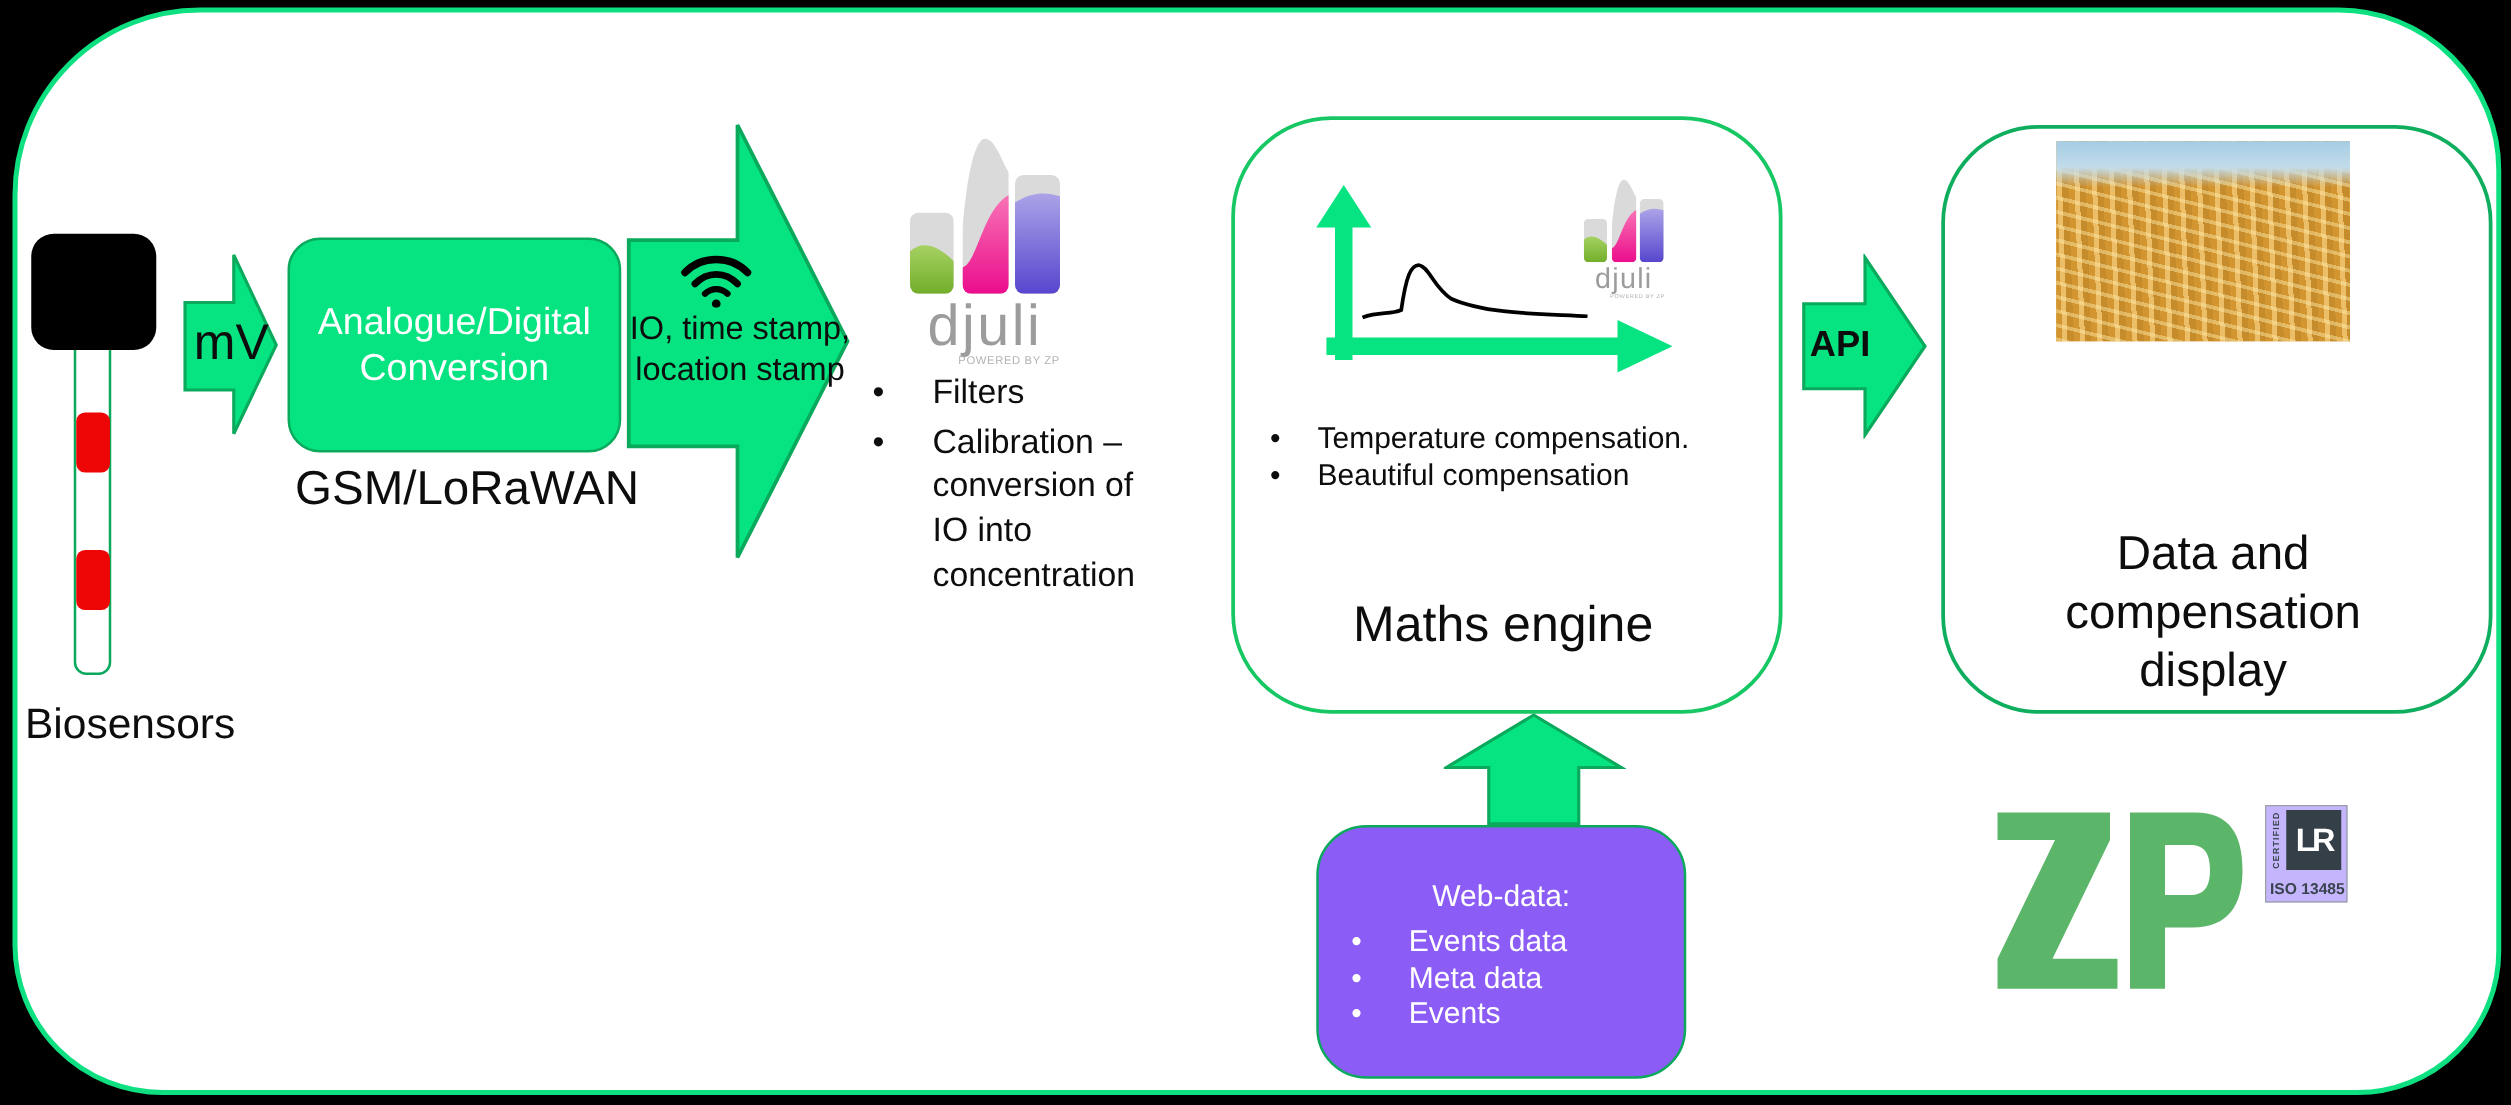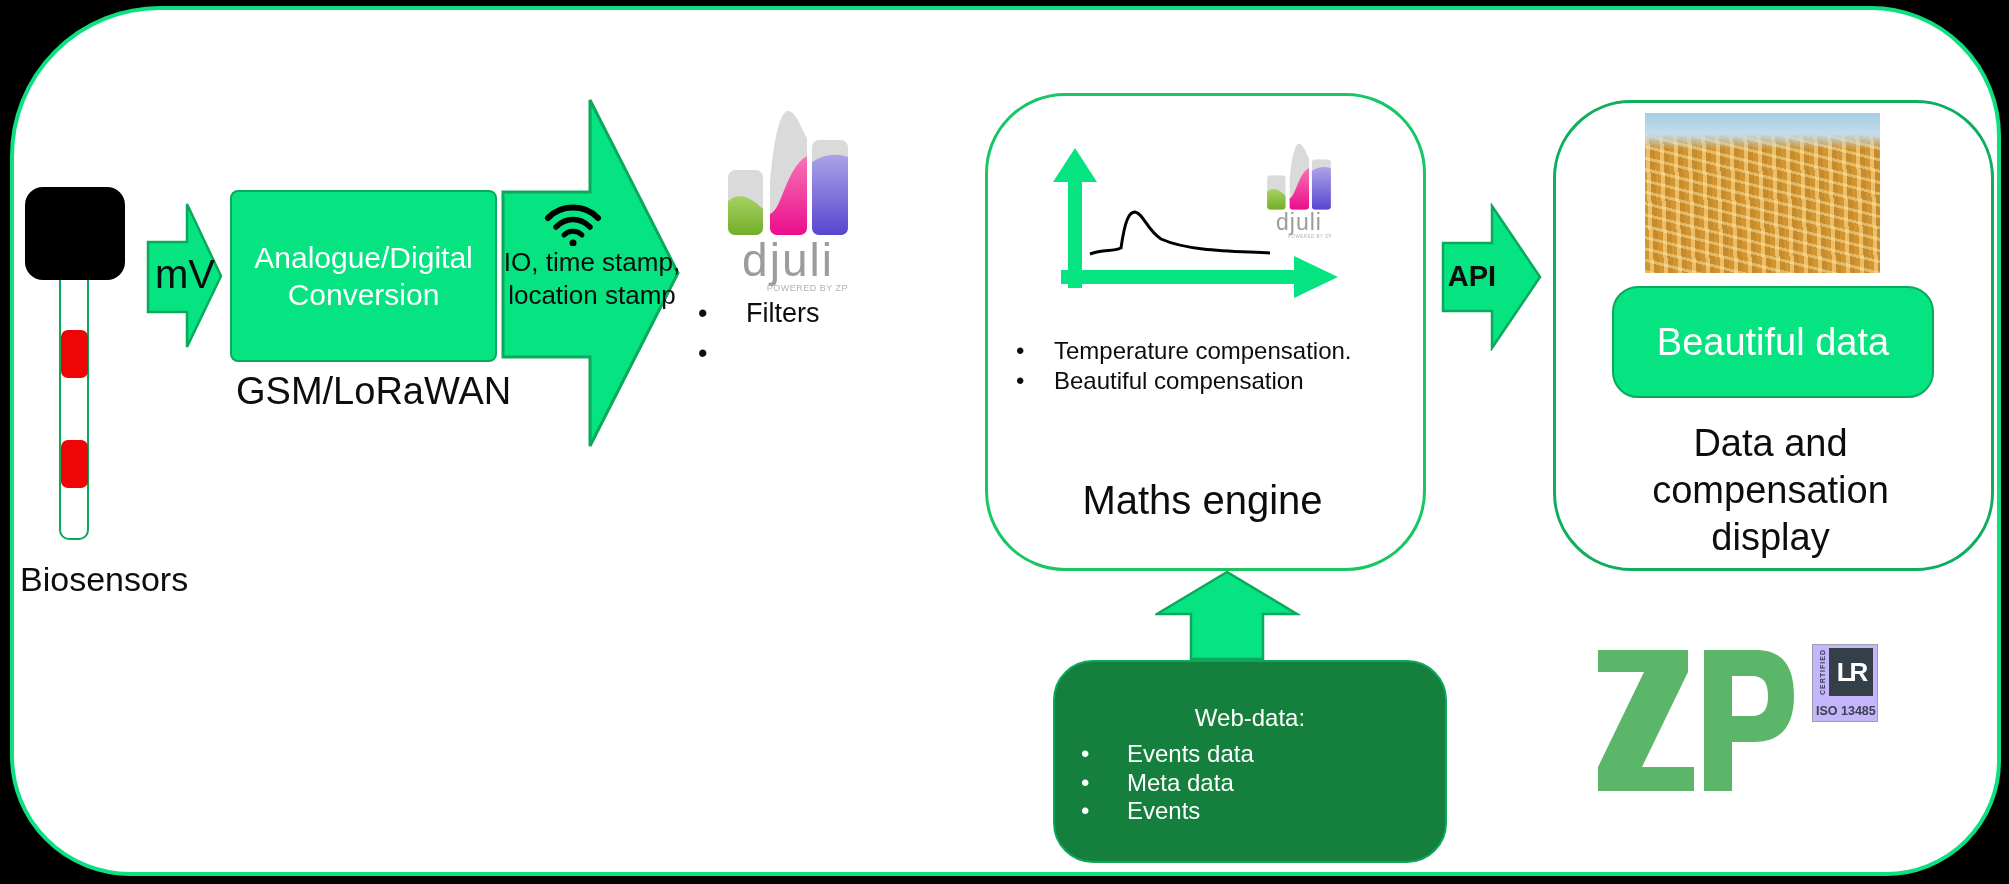--- a/index.html
+++ b/index.html
@@ -18,21 +18,21 @@
   .biosensors-label{left:20px;top:560px;font-size:34px;}
 
   
   .shape-svg{display:block;}
   .green-poly{fill:#06E381;stroke:#0AA95C;stroke-width:2.5;}
   .mv-text{left:150px;top:252px;width:70px;text-align:center;font-size:40px;}
   .api-text{left:1440px;top:260px;width:64px;text-align:center;font-size:29px;font-weight:bold;}
 
   
   .adc-box{left:230px;top:190px;width:263px;height:168px;background:#06E381;
-           border:2.5px solid #0AA95C;border-radius:8px;display:flex;flex-direction:column;
+           border:2.5px solid #0AA95C;border-radius:26px;display:flex;flex-direction:column;
            align-items:center;justify-content:center;color:#fff;font-size:30px;line-height:1.25;text-align:right;}
   .gsm-label{left:236px;top:370px;font-size:38px;white-space:nowrap;}
 
   
   .transfer-text{left:503px;top:246px;width:178px;text-align:center;font-size:26px;line-height:1.27;}
 
   
   .djuli{display:flex;flex-direction:column;align-items:center;}
   .djuli-big{left:726px;top:108px;width:124px;}
   .djuli-small{left:1266px;top:142px;width:66px;}
@@ -55,21 +55,21 @@
   .djuli-bullets li{margin-bottom:4px;}
   .maths-bullets{left:1016px;top:336px;font-size:24px;line-height:30px;}
   .maths-bullets .bullet{width:38px;}
 
   
   .maths-box{left:985px;top:93px;width:435px;height:472px;border:3px solid #17C764;border-radius:80px;background:#fff;}
   .axis-poly{fill:#06E381;}
   .maths-title{left:985px;top:478px;width:435px;text-align:center;font-size:40px;}
 
   
-  .webdata-box{left:1053px;top:660px;width:394px;height:203px;background:#15803d;
+  .webdata-box{left:1053px;top:660px;width:296px;height:203px;background:#8b5cf6;
                border:2.5px solid #0AA95C;border-radius:40px;color:#fff;box-sizing:border-box;padding-top:42px;}
   .webdata-title{text-align:center;font-size:24px;margin-bottom:8px;}
   .webdata-list{font-size:24px;line-height:28.5px;}
   .webdata-list .bullet{width:46px;padding-left:26px;}
 
   
   .display-box{left:1553px;top:100px;width:435px;height:465px;border:3px solid #0FAE5E;border-radius:78px;background:#fff;}
   .wheat-img{left:1645px;top:113px;width:235px;height:160px;
      background:
        linear-gradient(180deg,#A5CDE4 0%,#C3DCEA 13%,rgba(205,222,235,0) 23%),
@@ -178,20 +178,21 @@
     <div class="djuli-tag">POWERED BY ZP</div>
   </div>
 
   <ul class="abs blist djuli-bullets">
     <li>
       <span class="bullet">•</span>
       <span class="btext">Filters</span>
     </li>
     <li>
       <span class="bullet">•</span>
+      <span class="btext">Calibration – conversion of IO into concentration</span>
     </li>
   </ul>
 
   <div class="abs maths-box"></div>
   <svg class="abs shape-svg" style="left:1051px;top:146px" width="48" height="142">
     <polygon class="axis-poly" points="24,2 46,36 31,36 31,142 17,142 17,36 2,36"></polygon>
   </svg>
   <svg class="abs shape-svg" style="left:1061px;top:254px" width="280" height="46">
     <polygon class="axis-poly" points="0,16 233,16 233,2 277,23 233,44 233,30 0,30"></polygon>
   </svg>
@@ -239,23 +240,20 @@
     </ul>
   </div>
 
   <svg class="abs shape-svg" style="left:1441px;top:203px" width="102" height="148">
     <polygon class="green-poly" points="2,40 51,40 51,3 99,74 51,145 51,108 2,108"></polygon>
   </svg>
   <div class="abs api-text">API</div>
 
   <div class="abs display-box"></div>
   <div class="abs wheat-img"></div>
-  <div class="abs beautiful-btn">
-    <span>Beautiful data</span>
-  </div>
   <div class="abs display-caption">
     <div>Data and</div>
     <div>compensation</div>
     <div>display</div>
   </div>
 
   <svg class="abs zp-svg" style="left:1596px;top:648px" width="200" height="145" viewBox="0 0 200 145">
     <polygon class="zp-poly" points="2,2 92,2 92,24 46,119 98,119 98,143 2,143 2,119 48,24 2,24"></polygon>
     <path class="zp-poly" fill-rule="evenodd" d="M108,2 H160 C188,2 198,20 198,48 C198,77 186,94 158,94 H136 V143 H108 Z
       M136,28 H156 C167,28 172,34 172,48 C172,62 167,68 156,68 H136 Z"></path>

